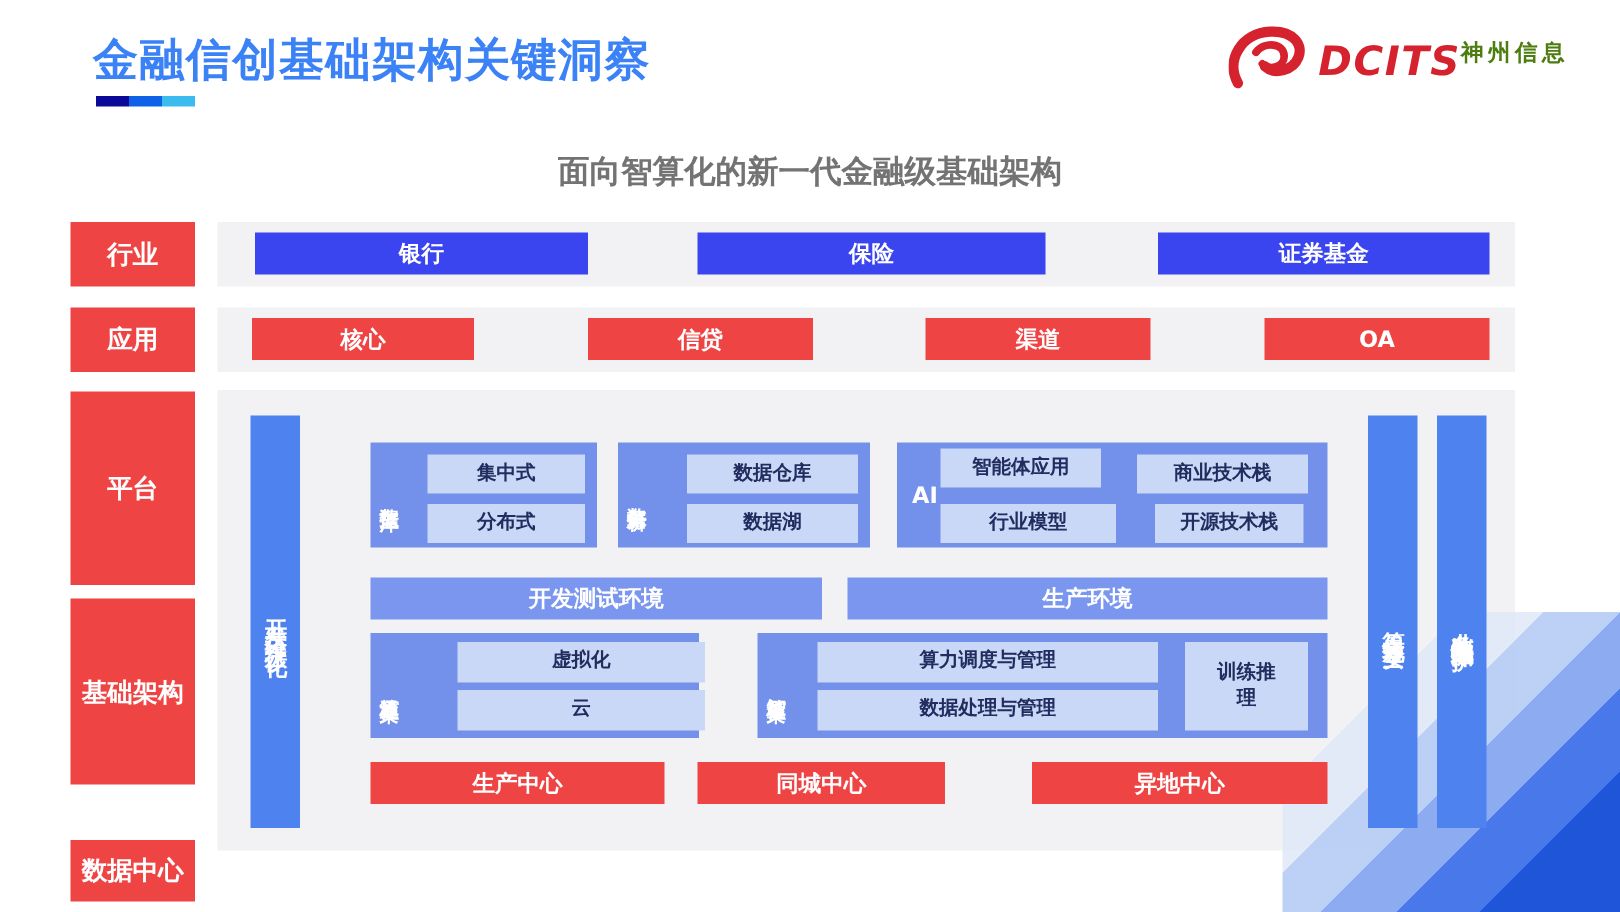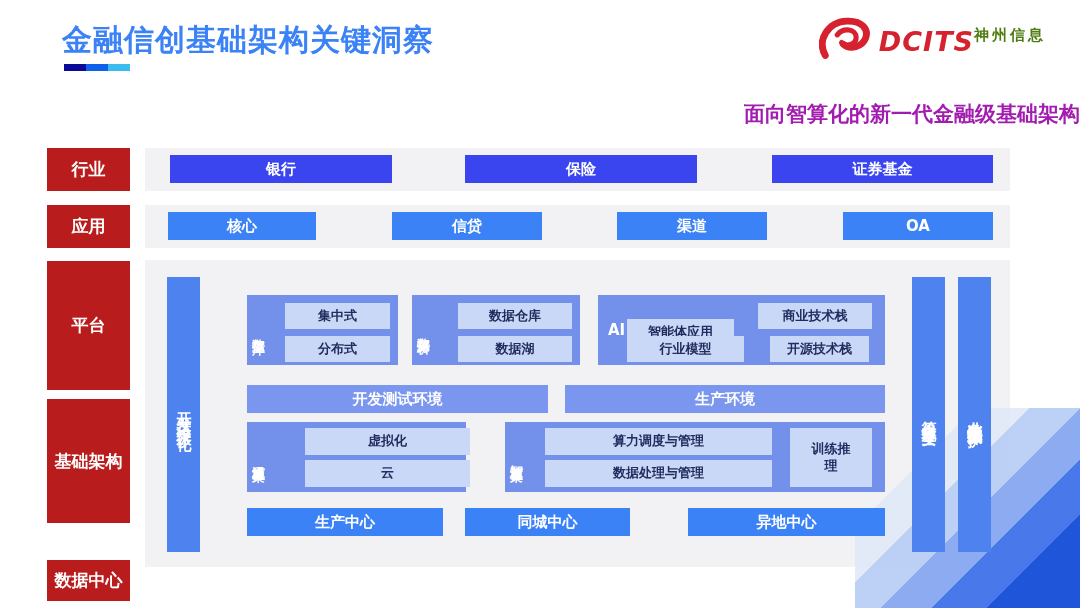--- a/index.html
+++ b/index.html
@@ -10,42 +10,42 @@
   .page-title{position:absolute;left:62px;top:20px;font-size:30px;font-weight:bold;color:#3b82f6;letter-spacing:1px;}
   .title-underline{position:absolute;left:64px;top:64px;width:66px;height:7px;display:flex;}
   .title-underline span{flex:1;height:100%;}
   .u1{background:#0a0a96;} .u2{background:#0f62e8;} .u3{background:#3cbbee;}
 
   .logo{position:absolute;right:34px;top:16px;display:flex;align-items:center;gap:8px;}
   .logo-text{display:flex;flex-direction:row;line-height:1.1;}
   .logo-brand{font-size:27px;font-weight:bold;color:#d5222e;letter-spacing:1px;font-style:italic;}
   .logo-company{font-size:15px;font-weight:bold;color:#4d7c0f;letter-spacing:3px;}
 
-  .subtitle{position:absolute;left:0;right:0;top:100px;text-align:right;font-size:21px;font-weight:bold;color:#a21caf;}
+  .subtitle{position:absolute;left:0;right:0;top:100px;text-align:center;font-size:21px;font-weight:bold;color:#737373;}
 
   
-  .side-label{position:absolute;left:47px;width:83px;background:#b91c1c;color:#fff;font-weight:bold;
+  .side-label{position:absolute;left:47px;width:83px;background:#ef4444;color:#fff;font-weight:bold;
     display:flex;align-items:center;justify-content:center;font-size:17px;}
   .lab-industry{top:148px;height:43px;}
   .lab-application{top:205px;height:43px;}
   .lab-platform{top:261px;height:129px;}
   .lab-infra{top:399px;height:124px;}
   .lab-dc{top:560px;height:41px;text-align:right;}
 
   
   .band{position:absolute;left:145px;width:865px;background:#f2f2f4;}
   .band-industry{top:148px;height:43px;}
   .band-application{top:205px;height:43px;}
   .band-platform{top:260px;height:307px;}
 
   
   .btn{position:absolute;display:flex;align-items:center;justify-content:center;
     color:#fff;font-weight:bold;font-size:15px;z-index:2;}
   .btn-dark{background:#3a45f0;}
-  .btn-mid{background:#3b82f6;}
+  .btn-mid{background:#ef4444;}
 
   
   .vbar{position:absolute;width:33px;background:#4e82ee;color:#fff;font-weight:bold;font-size:15px;
     writing-mode:vertical-rl;text-orientation:upright;letter-spacing:4px;
     display:flex;align-items:center;justify-content:center;z-index:2;}
 
   
   .grp{position:absolute;background:#7390ea;z-index:2;}
   .grp-label{position:absolute;left:5px;top:50%;transform:translateY(-50%);
     color:#fff;font-weight:bold;font-size:13px;writing-mode:vertical-rl;text-orientation:upright;
@@ -125,21 +125,21 @@
   </div>
 
   <div class="grp" style="left:412px;top:295px;width:168px;height:70px;">
     <span class="grp-label">数据分析</span>
     <div class="ibox" style="left:46px;top:8px;width:114px;height:26px;">数据仓库</div>
     <div class="ibox" style="left:46px;top:41px;width:114px;height:26px;">数据湖</div>
   </div>
 
   <div class="grp" style="left:598px;top:295px;width:287px;height:70px;">
     <span class="grp-label-h">AI</span>
-    <div class="ibox" style="left:29px;top:24px;width:107px;height:26px;">智能体应用</div>
+    <div class="ibox" style="left:29px;top:4px;width:107px;height:26px;">智能体应用</div>
     <div class="ibox" style="left:160px;top:8px;width:114px;height:26px;">商业技术栈</div>
     <div class="ibox" style="left:29px;top:41px;width:117px;height:26px;">行业模型</div>
     <div class="ibox" style="left:172px;top:41px;width:99px;height:26px;">开源技术栈</div>
   </div>
 
   <div class="envbar" style="left:247px;top:385px;width:301px;">开发测试环境</div>
   <div class="envbar" style="left:565px;top:385px;width:320px;">生产环境</div>
 
   <div class="grp" style="left:247px;top:422px;width:219px;height:70px;">
     <span class="grp-label">通算框架</span>

